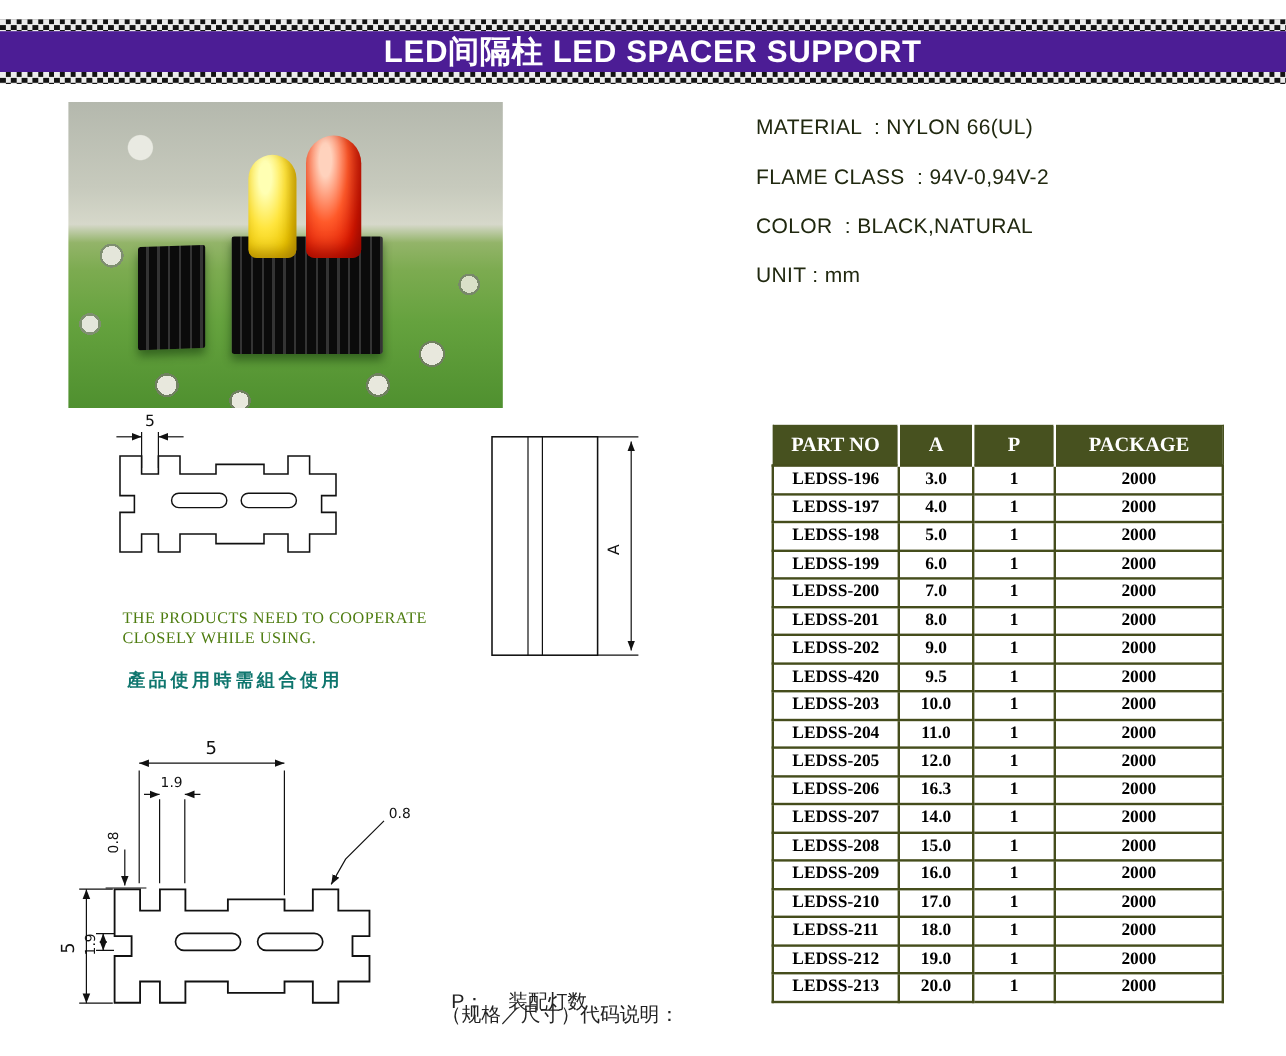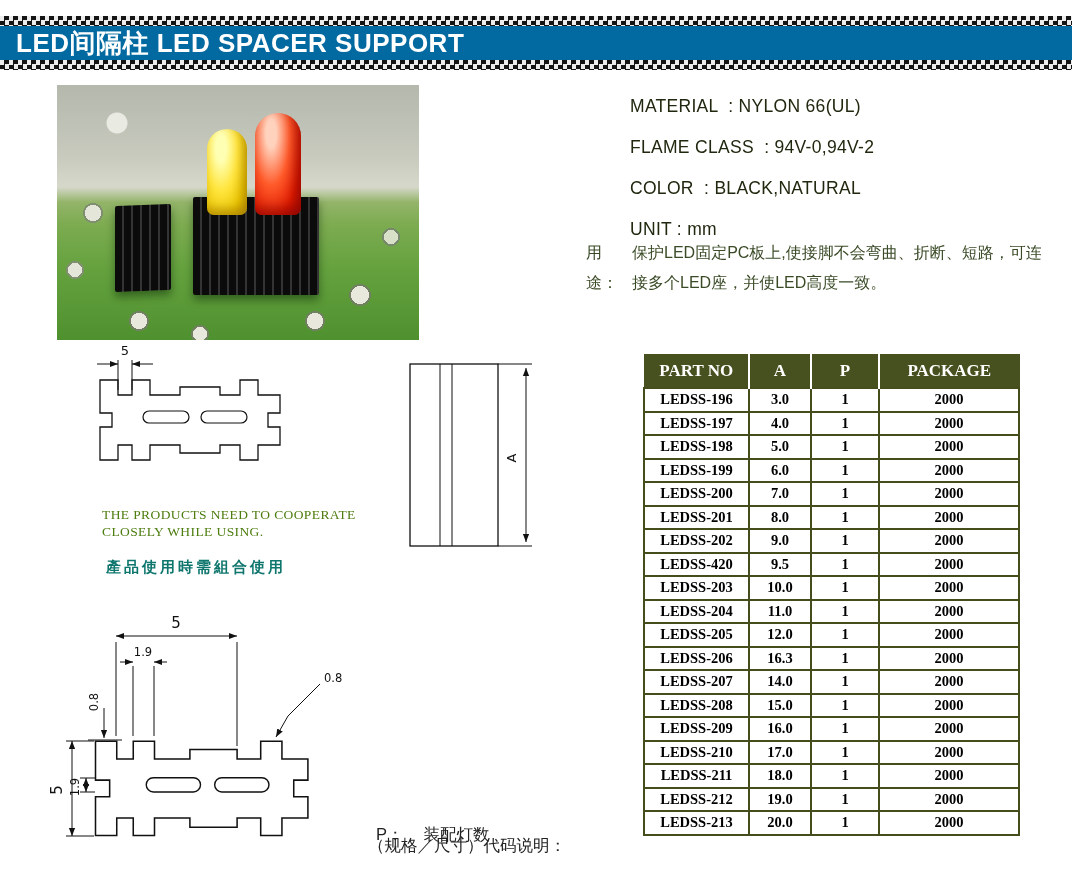--- a/index.html
+++ b/index.html
@@ -4,21 +4,21 @@
 <style>
   html,body{margin:0;padding:0;background:#fff;}
   .page{position:relative;width:1072px;height:880px;background:#fff;overflow:hidden;
         font-family:"Liberation Sans",sans-serif;}
 
   
   .banner{position:absolute;left:0;top:16px;width:1072px;}
   .checker-strip{height:10px;
     background:conic-gradient(#141414 25%,#ececec 0 50%,#141414 0 75%,#ececec 0);
     background-size:9px 9px;}
-  .banner-band{height:34px;background:#0369a1;display:flex;align-items:center;}
+  .banner-band{height:34px;background:#4c1d95;display:flex;align-items:center;justify-content:center;}
   .banner-title{color:#ffffff;font-size:26px;font-weight:bold;letter-spacing:0.5px;
     padding-left:16px;line-height:34px;white-space:nowrap;}
 
   
   .photo{position:absolute;left:57px;top:85px;width:362px;height:255px;overflow:hidden;
     background:linear-gradient(180deg,#b4b8ad 0%,#c7cabd 28%,#d6d8ca 40%,
       #93b469 46%,#7cab50 55%,#65a23e 72%,#4f902f 100%);}
   .photo::before{content:"";position:absolute;inset:0;background-image:
     radial-gradient(circle at 36px 128px,#e4e6da 0 8px,#7f8f70 8px 10px,transparent 10px),
     radial-gradient(circle at 18px 185px,#e4e6da 0 7px,#7f8f70 7px 9px,transparent 9px),
@@ -99,24 +99,20 @@
     <div class="led led-yellow"></div>
     <div class="led led-red"></div>
   </div>
 
   <div class="specs">
     <div class="spec-line">MATERIAL  : NYLON 66(UL)</div>
     <div class="spec-line">FLAME CLASS  : 94V-0,94V-2</div>
     <div class="spec-line">COLOR  : BLACK,NATURAL</div>
     <div class="spec-line">UNIT : mm</div>
   </div>
-  <div class="usage">
-    <span class="usage-label">用途：</span>
-    <p class="usage-text">保护LED固定PC板上,使接脚不会弯曲、折断、短路，可连接多个LED座，并使LED高度一致。</p>
-  </div>
 
   <svg class="drawing drawing-top" width="235" height="145" viewBox="0 0 235 145">
     <defs>
       <marker id="ar1" viewBox="0 0 10 10" refX="9" refY="5" markerWidth="9" markerHeight="9" orient="auto-start-reverse">
         <path d="M0,1.5 L9,5 L0,8.5 z" fill="#111"></path>
       </marker>
     </defs>
     <path class="part-outline" d="M25,55 v-15 h18 v15 h14 v-15 h18 v15 h30 v-8 h40 v8 h20 v-15 h18 v15 h22 v18 h-12 v14 h12 v18 h-22 v15 h-18 v-15 h-20 v8 h-40 v-8 h-30 v15 h-18 v-15 h-14 v15 h-18 v-15 v-18 h12 v-14 h-12 v-18 z"></path>
     <rect class="part-slot" x="68" y="71" width="46" height="12" rx="6"></rect>
     <rect class="part-slot" x="126" y="71" width="46" height="12" rx="6"></rect>

